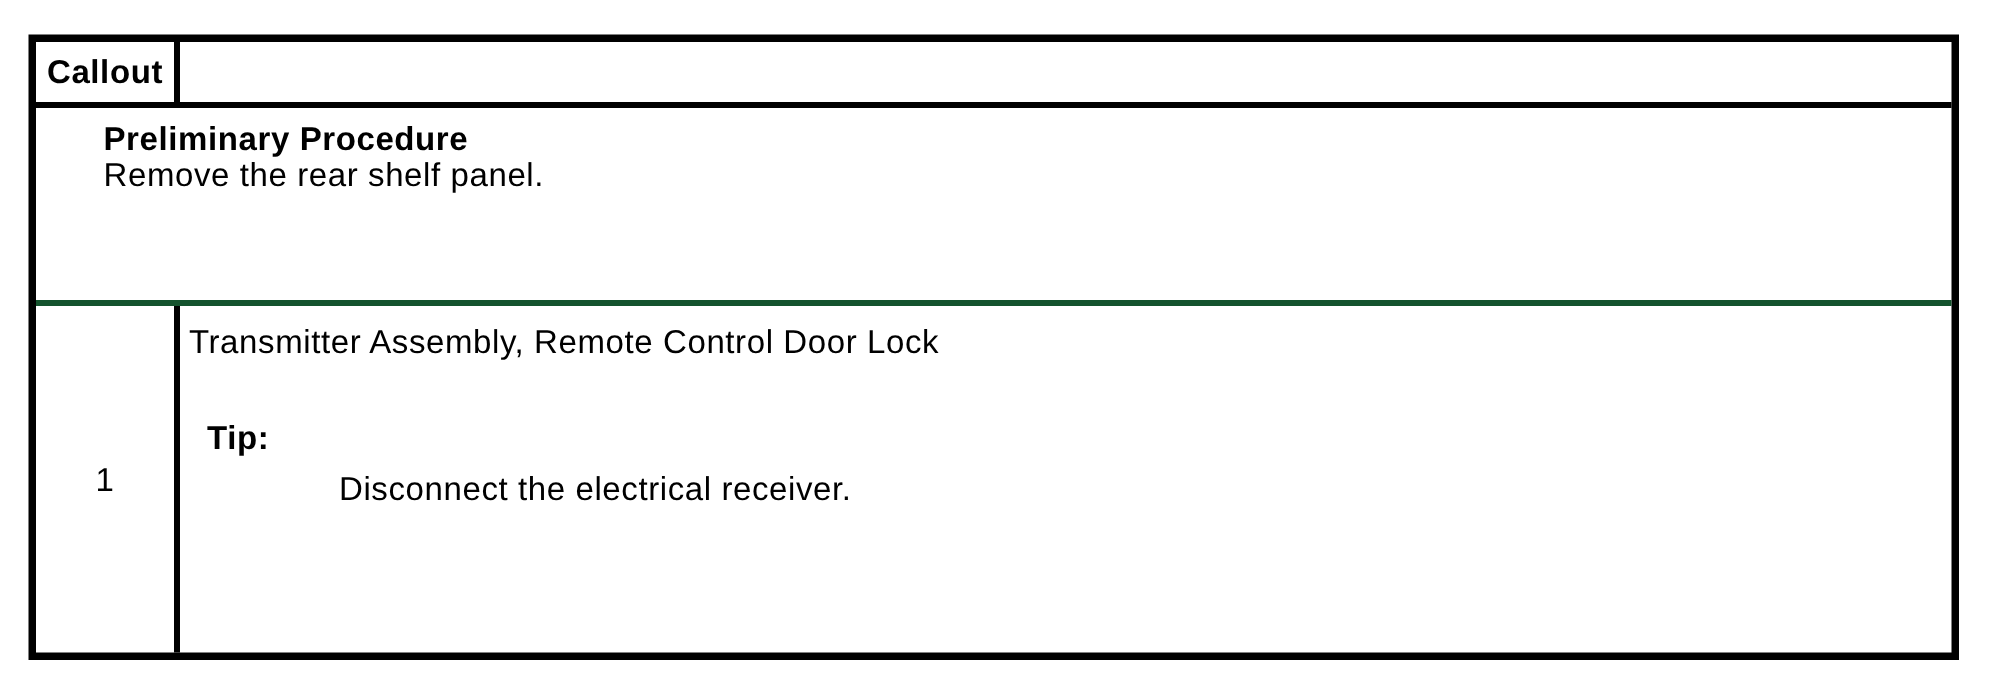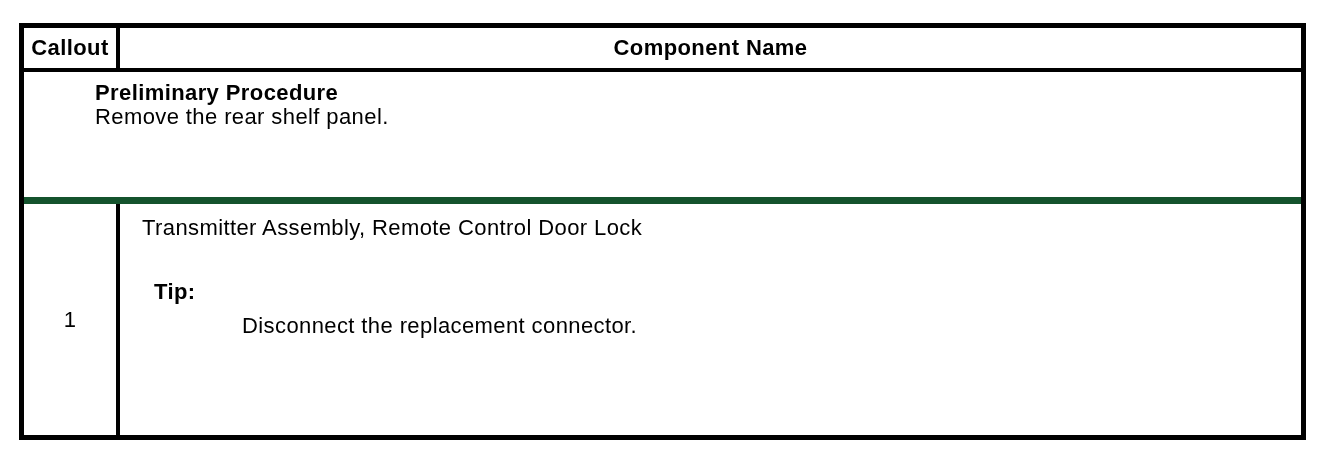--- a/index.html
+++ b/index.html
@@ -51,22 +51,22 @@
     display: flex;
     align-items: center;
     justify-content: center;
     font-weight: bold;
   }
   
   .prow {
     flex: none;
     height: 132px;
     box-sizing: border-box;
-    border-bottom: 7px solid #14532d;
-    padding: 9px 10px 0 71px;
+    border-bottom: 4px solid #14532d;
+    padding: 9px 10px 0 45px;
     line-height: 24px;
   }
   .ptitle { font-weight: bold; }
   .plines { }
   
   .crow {
     flex: 1;
     display: flex;
     min-height: 0;
   }
@@ -74,21 +74,21 @@
     flex: none;
     width: 92px;
     border-right: 4px solid #000000;
     display: flex;
     align-items: center;
     justify-content: center;
   }
   .cbody {
     flex: 1;
     box-sizing: border-box;
-    padding: 11px 10px 0 22px;
+    padding: 11px 10px 0 6px;
     line-height: 26px;
     border-radius: 23px;
   }
   .tiplabel {
     font-weight: bold;
     margin-top: 38px;
     margin-left: 12px;
   }
   .tipline1 {
     margin-top: 8px;
@@ -100,33 +100,32 @@
   }
 </style>
 </head>
 <body>
 
 <div class="page">
   <div class="tbl">
 
     <div class="hrow">
       <div class="hcallout">Callout</div>
-      <div class="hname">Component Name</div>
     </div>
 
     <div class="prow">
       <div class="ptitle">Preliminary Procedure</div>
       <div class="plines">
         <div>Remove the rear shelf panel.</div>
       </div>
     </div>
 
     <div class="crow">
       <div class="ccallout">1</div>
       <div class="cbody">
         <div>Transmitter Assembly, Remote Control Door Lock</div>
         <div class="tiplabel">Tip:</div>
-        <div class="tipline1">Disconnect the replacement connector.</div>
+        <div class="tipline1">Disconnect the electrical receiver.</div>
       </div>
     </div>
 
   </div>
 </div>
 
 </body></html>

